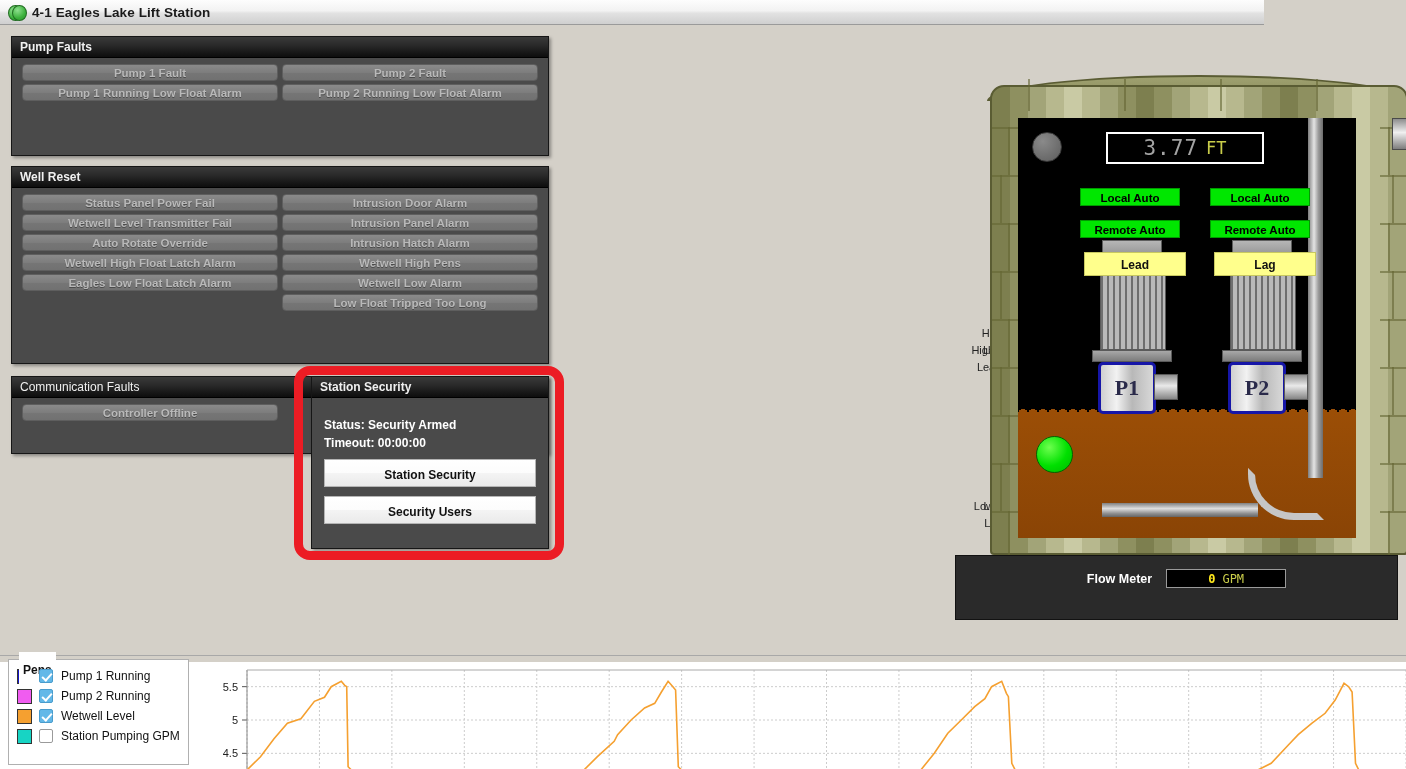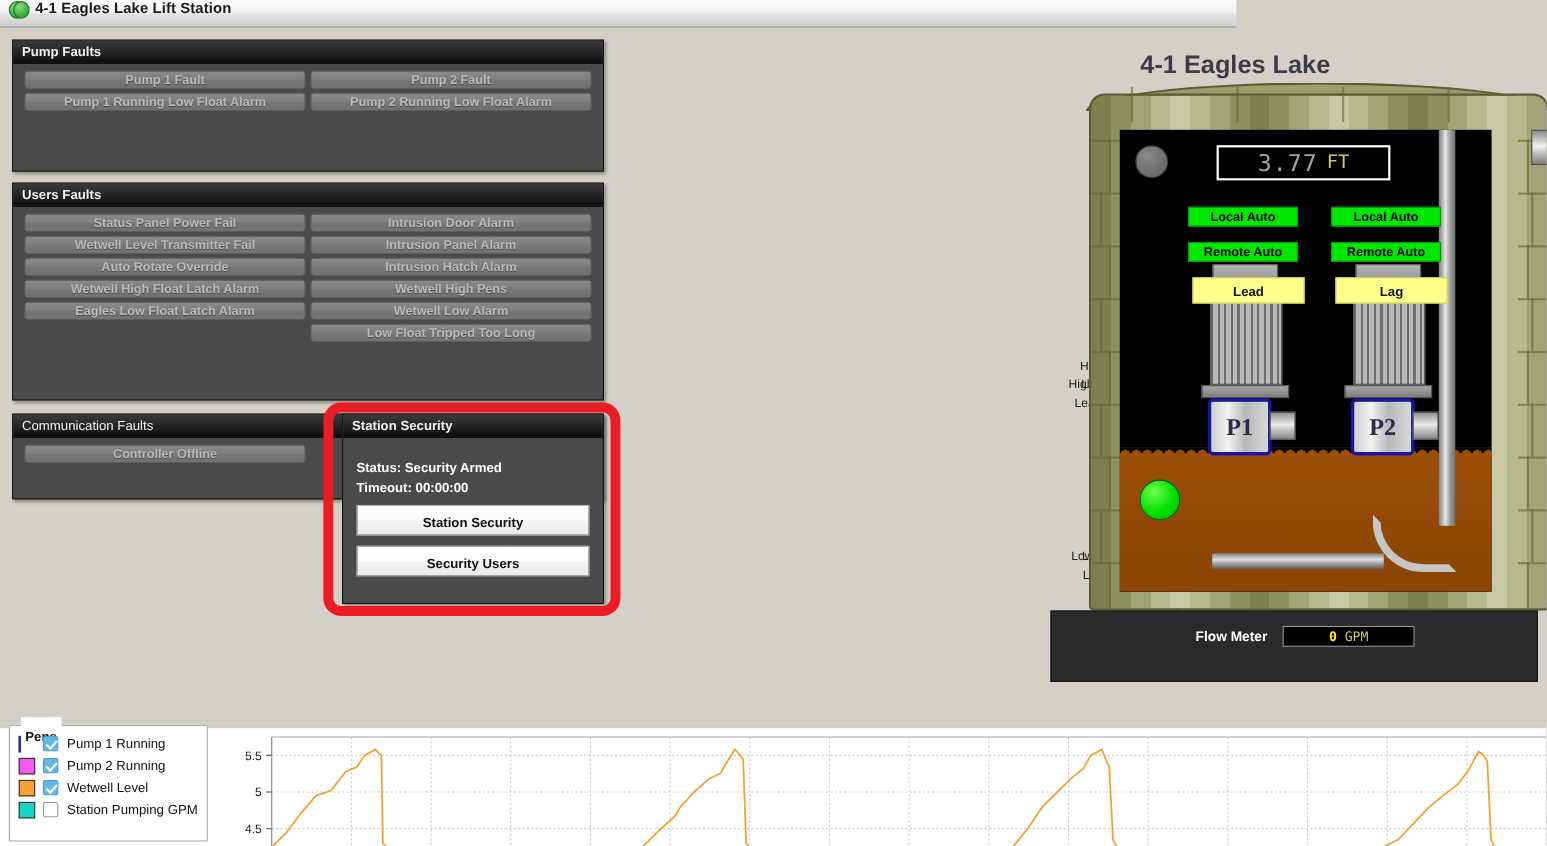--- a/index.html
+++ b/index.html
@@ -6,24 +6,24 @@
   html,body{margin:0;padding:0;}
   body{
     width:1406px;height:769px;overflow:hidden;
     font-family:"Liberation Sans", sans-serif;
     background:#d4d0c8;
     position:relative;
   }
 
   
   #titlebar{
-    position:absolute;left:0;top:0;width:1124px;height:25px;
+    position:absolute;left:0;top:0;width:1264px;height:25px;
     background:linear-gradient(to bottom,#fdfdfd 0%,#f2f2f2 45%,#e2e2e2 55%,#cfcfcf 100%);
     border-bottom:1px solid #9a9a9a;
-    display:flex;box-sizing:border-box;padding-left:8px;
+    display:flex;align-items:center;box-sizing:border-box;padding-left:8px;
   }
   #tb-icon{width:17px;height:17px;position:relative;flex:0 0 auto;margin-right:7px;}
   #tb-icon .o{
     position:absolute;top:1px;width:13px;height:14px;border-radius:50%;
     border:1.5px solid #1f6b1f;
     background:radial-gradient(circle at 35% 30%,#8ee08e,#3bb03b 60%,#2a9430);
   }
   #tb-icon .o1{left:0;}
   #tb-icon .o2{left:4px;}
   #tb-title{font-size:13.5px;font-weight:bold;color:#1a1a1a;letter-spacing:.1px;}
@@ -301,21 +301,21 @@
       </div>
       <div class="fault-col">
         <div class="fault-btn">Pump 2 Fault</div>
         <div class="fault-btn">Pump 2 Running Low Float Alarm</div>
       </div>
     </div>
   </div>
 </div>
 
 <div class="panel" id="panel-well">
-  <div class="panel-hdr">Users Faults</div>
+  <div class="panel-hdr">Well Reset</div>
   <div class="panel-body">
     <div class="fault-cols">
       <div class="fault-col">
         <div class="fault-btn">Status Panel Power Fail</div>
         <div class="fault-btn">Wetwell Level Transmitter Fail</div>
         <div class="fault-btn">Auto Rotate Override</div>
         <div class="fault-btn">Wetwell High Float Latch Alarm</div>
         <div class="fault-btn">Eagles Low Float Latch Alarm</div>
         <div class="fault-btn spacer">&nbsp;</div>
       </div>
@@ -348,21 +348,20 @@
   <div class="panel-body">
     <div class="sec-line">Status: Security Armed</div>
     <div class="sec-line">Timeout: 00:00:00</div>
     <button class="sec-btn">Station Security</button>
     <button class="sec-btn">Security Users</button>
   </div>
 </div>
 <div id="sec-highlight"></div>
 
 <div id="station">
-  <div id="station-title">4-1 Eagles Lake</div>
 
   <div id="scale">
       <div class="tick major" style="top: 440px;"></div>
       <div class="tick-lbl" style="top: 440px;">0</div>
       <div class="tick major" style="top: 370.159px;"></div>
       <div class="tick-lbl" style="top: 370.159px;">2</div>
       <div class="tick major" style="top: 300.317px;"></div>
       <div class="tick-lbl" style="top: 300.317px;">4</div>
       <div class="tick major" style="top: 230.476px;"></div>
       <div class="tick-lbl" style="top: 230.476px;">6</div>

